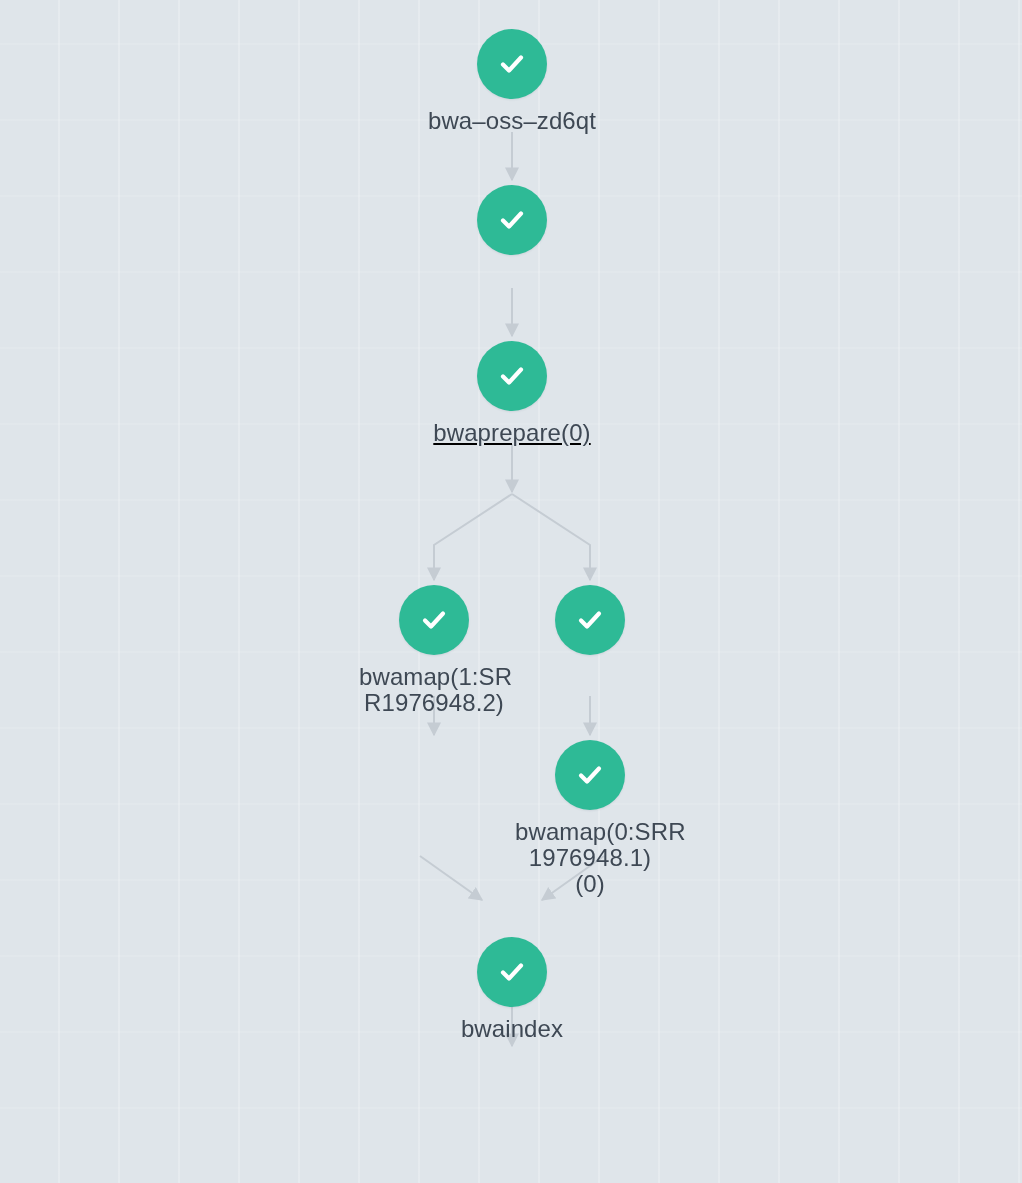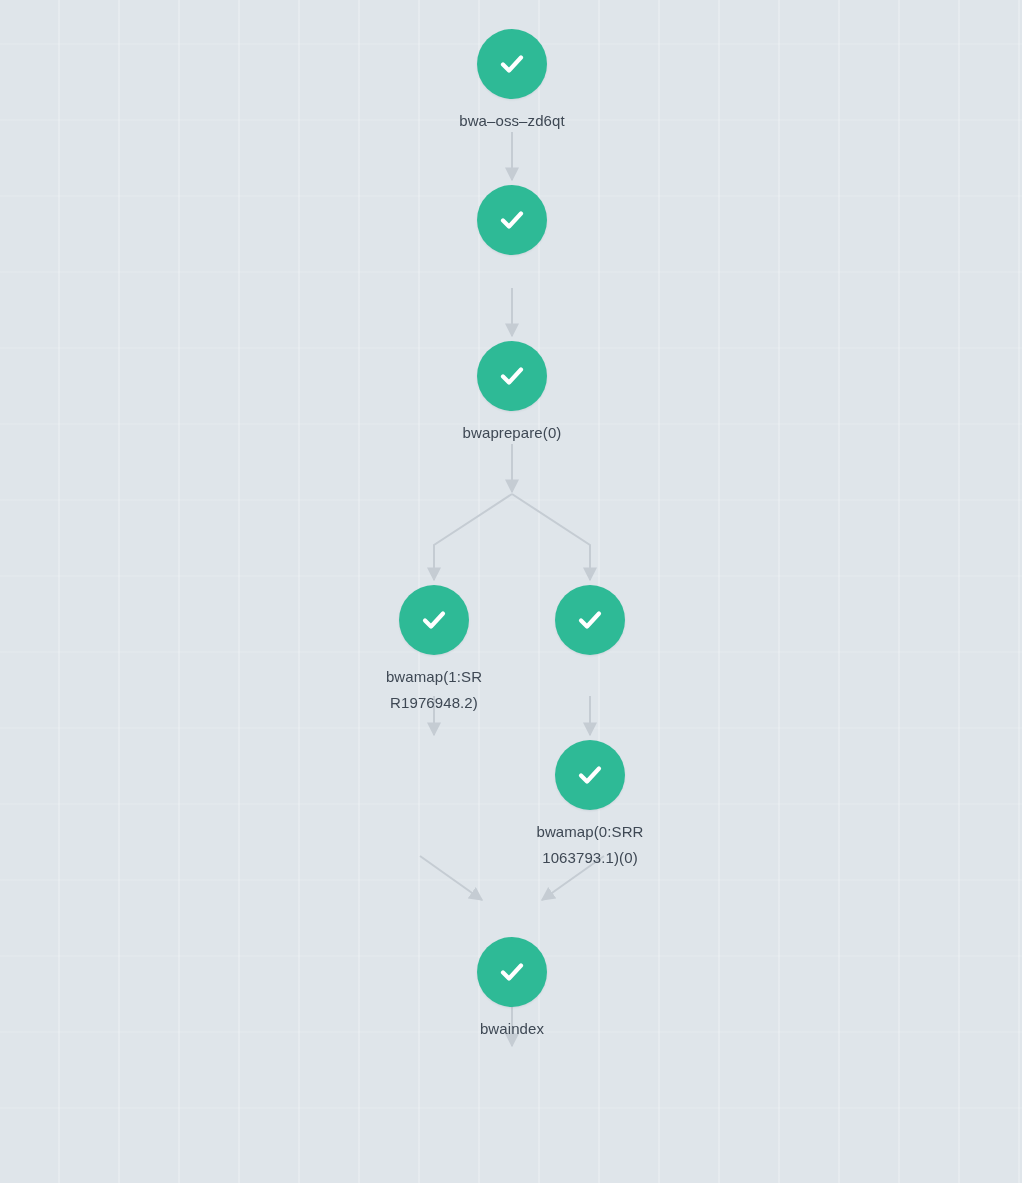--- a/index.html
+++ b/index.html
@@ -54,21 +54,21 @@
     display: flex;
     align-items: center;
     justify-content: center;
     box-shadow: 0 1px 2px rgba(60,80,95,0.10);
   }
   .node-circle svg {
     display: block;
   }
   .node-label {
     margin-top: 9px;
-    font-size: 15px;
+    font-size: 24px;
     line-height: 26px;
     color: #3e4854;
     letter-spacing: 0.1px;
     white-space: pre-line;
     font-family: "Liberation Sans", sans-serif;
   }
   .node-label.narrow {
     width: 150px;
     margin-left: auto;
     margin-right: auto;
@@ -120,21 +120,21 @@
   </div>
 
   <div class="graph-node" style="left:512px; top:185px;">
     <div class="node-circle">
       <svg width="36" height="36" viewBox="0 0 36 36">
         <path d="M9 18.5 L15 24.5 L27 11.5" stroke="#ffffff" stroke-width="4.2" fill="none" stroke-linecap="round" stroke-linejoin="round"></path>
       </svg>
     </div>
   </div>
 
-  <div class="graph-node" style="left:512px; top:341px;">
+  <div class="graph-node" style="left:512px; top:341px;text-decoration:underline;">
     <div class="node-circle">
       <svg width="36" height="36" viewBox="0 0 36 36">
         <path d="M9 18.5 L15 24.5 L27 11.5" stroke="#ffffff" stroke-width="4.2" fill="none" stroke-linecap="round" stroke-linejoin="round"></path>
       </svg>
     </div>
     <div class="node-label">bwaprepare(0)</div>
   </div>
 
   <div class="graph-node" style="left:434px; top:585px;">
     <div class="node-circle">
@@ -155,21 +155,21 @@
   </div>
 
 
   <div class="graph-node" style="left:590px; top:740px;">
     <div class="node-circle">
       <svg width="36" height="36" viewBox="0 0 36 36">
         <path d="M9 18.5 L15 24.5 L27 11.5" stroke="#ffffff" stroke-width="4.2" fill="none" stroke-linecap="round" stroke-linejoin="round"></path>
       </svg>
     </div>
     <div class="node-label narrow">bwamap(0:SRR
-1063793.1)(0)</div>
+1976948.1)(0)</div>
   </div>
 
   <div class="graph-node" style="left:512px; top:937px;">
     <div class="node-circle">
       <svg width="36" height="36" viewBox="0 0 36 36">
         <path d="M9 18.5 L15 24.5 L27 11.5" stroke="#ffffff" stroke-width="4.2" fill="none" stroke-linecap="round" stroke-linejoin="round"></path>
       </svg>
     </div>
     <div class="node-label">bwaindex</div>
   </div>

